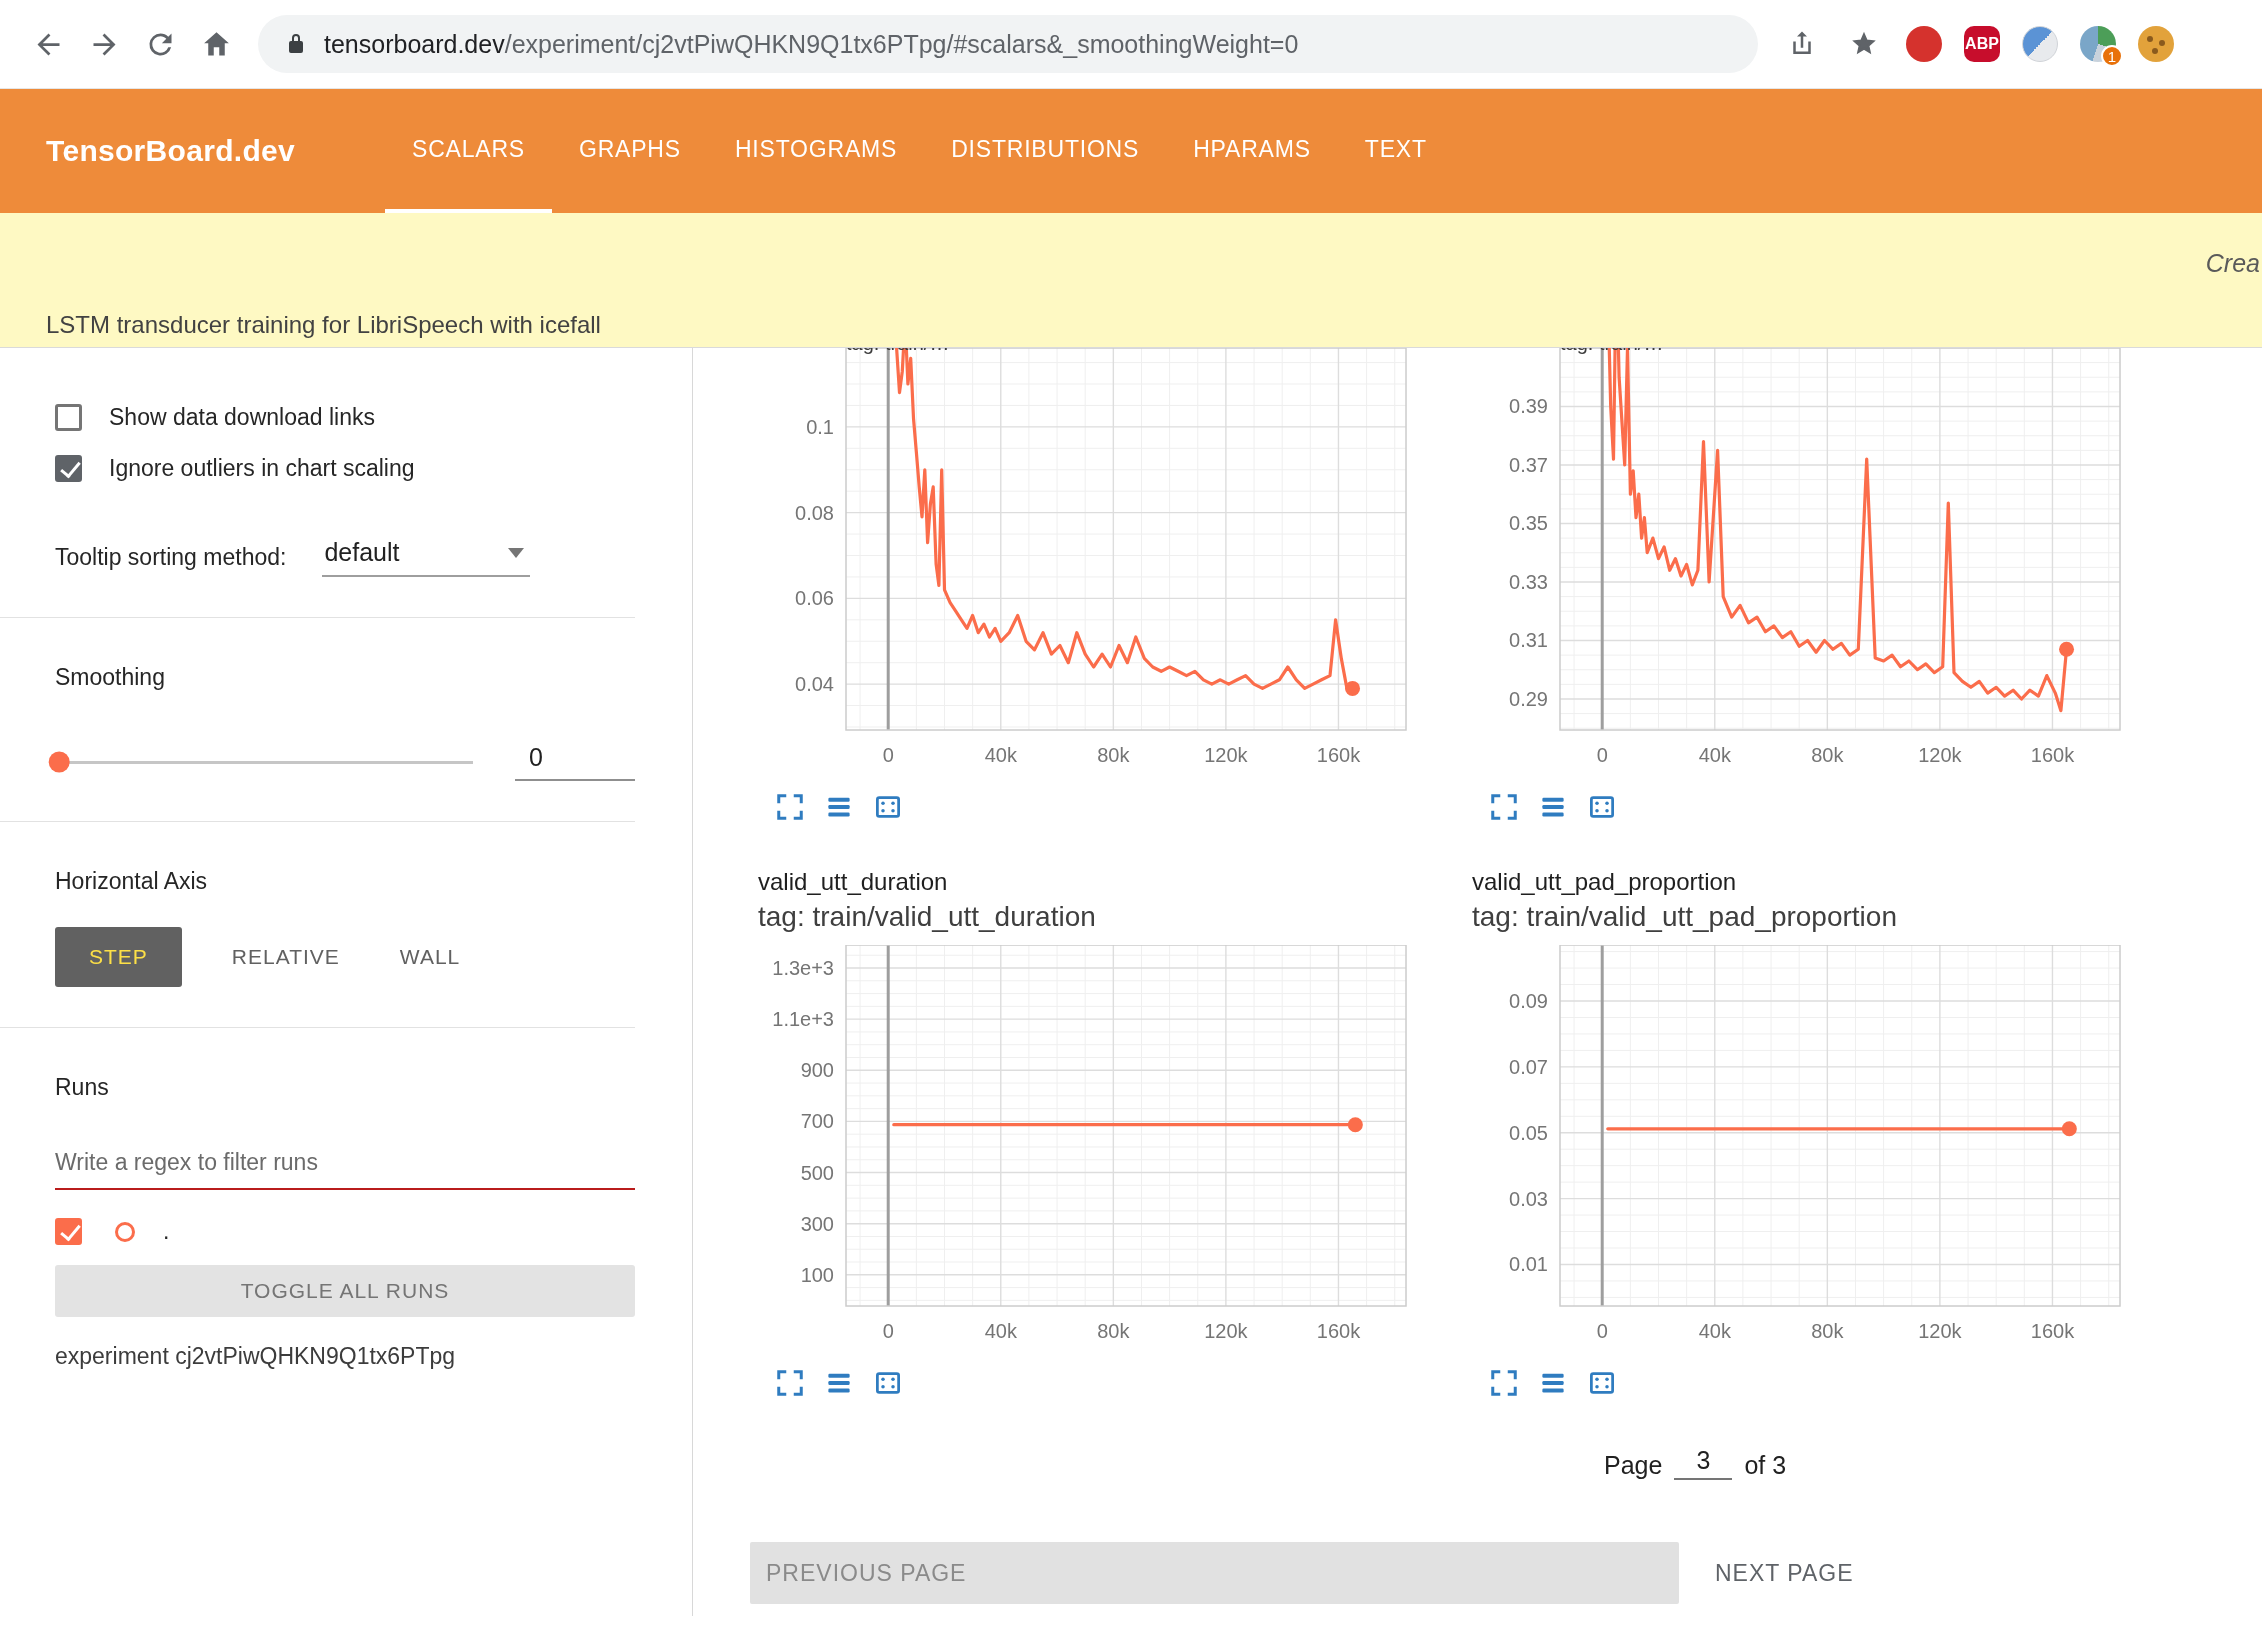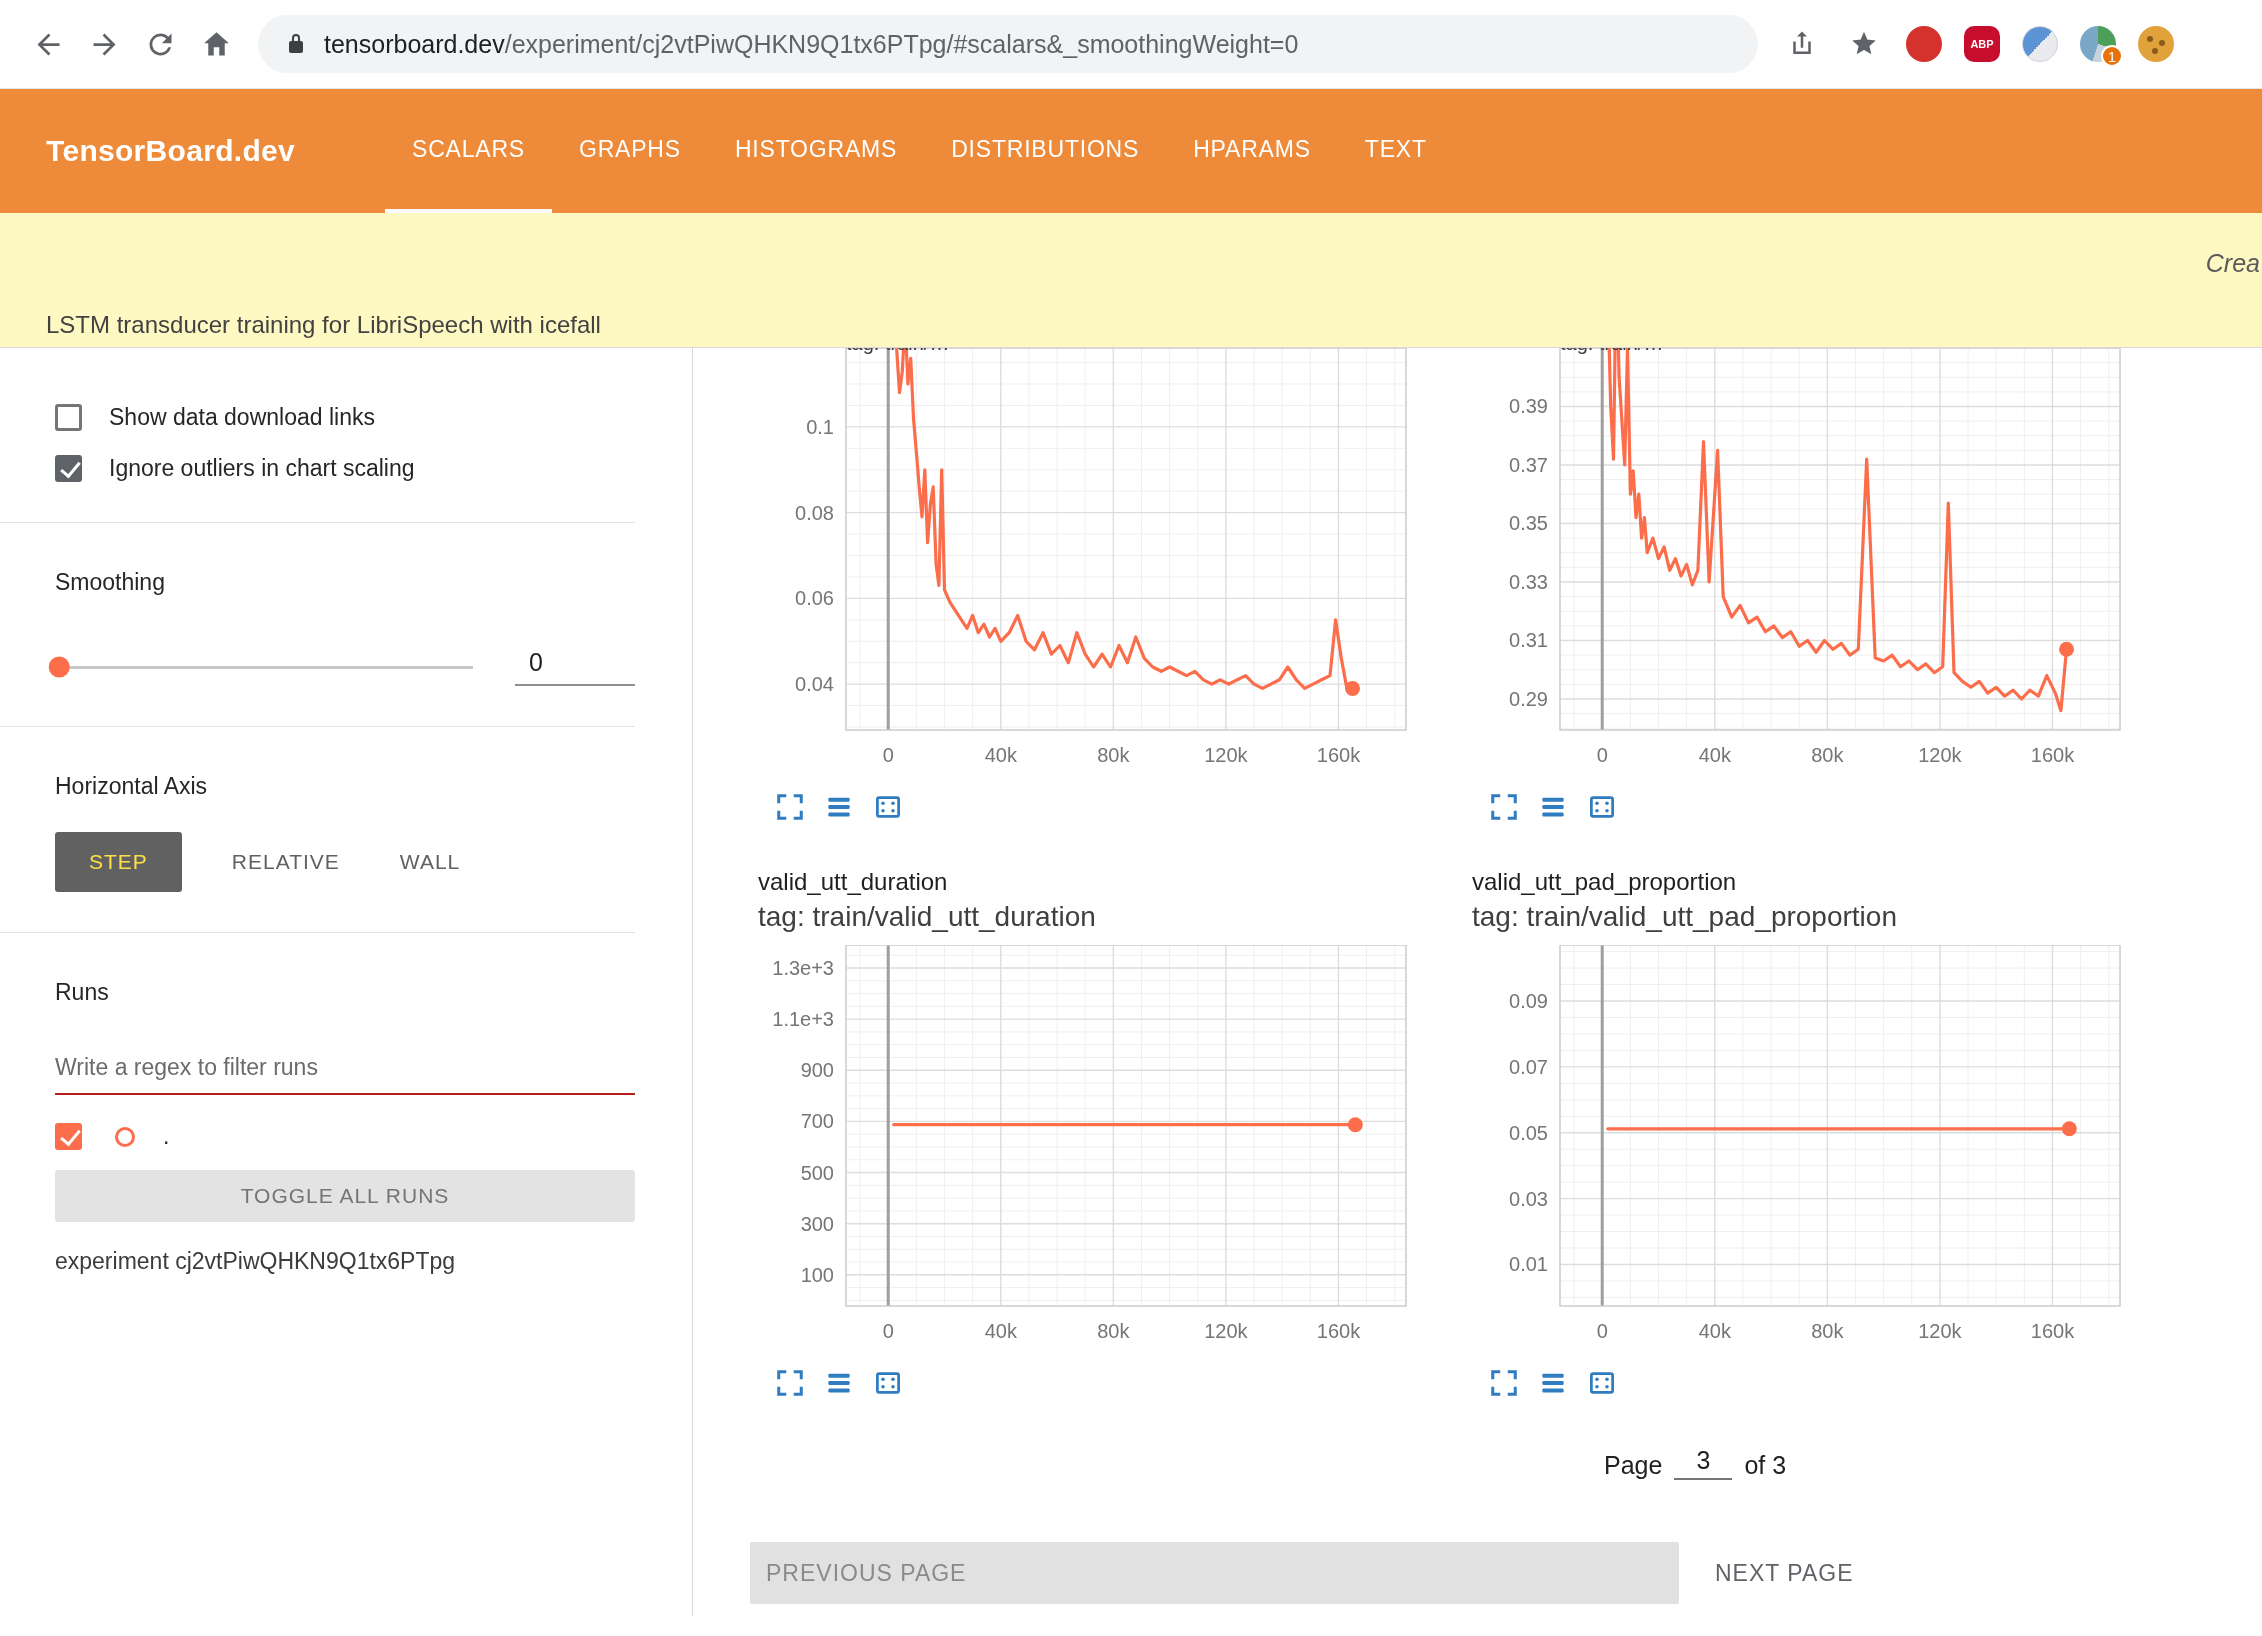--- a/index.html
+++ b/index.html
@@ -13,21 +13,21 @@
   .omnibox { flex:1; height:58px; background:#f1f3f4; border-radius:29px; display:flex; align-items:center; padding:0 26px; margin:0 18px 0 14px; max-width:1500px; }
   .omnibox svg { width:24px; height:24px; fill:#3c4043; margin-right:16px; flex:none; }
   .url { font-size:25px; white-space:nowrap; overflow:hidden; }
   .url .host { color:#202124; }
   .url .path { color:#5f6368; }
   .chrome-right { display:flex; align-items:center; gap:22px; margin-left:6px; }
   .chrome-icon { width:40px; height:40px; display:flex; align-items:center; justify-content:center; cursor:pointer; }
   .chrome-icon svg { width:30px; height:30px; fill:#5f6368; }
   .ext { width:36px; height:36px; border-radius:50%; position:relative; flex:none; cursor:pointer; }
   .ext-adblock { background:#d5322d; }
-  .ext-abp { background:#c70d2c; border-radius:10px; color:#fff; font-size:11px; font-weight:bold; display:flex; align-items:center; justify-content:center; }
+  .ext-abp { background:#c70d2c; border-radius:10px; color:#fff; font-size:16px; font-weight:bold; display:flex; align-items:center; justify-content:center; }
   .ext-half { background:linear-gradient(135deg,#5b93d5 50%, #e8eaed 50%); border:1px solid #d0d3d8; }
   .ext-avatar { background:conic-gradient(#4c9e58 0 30%, #c8d2dc 30% 55%, #7aa6c8 55% 100%); }
   .ext-badge { position:absolute; right:-7px; bottom:-5px; min-width:22px; height:22px; background:#e8710a; color:#fff; border-radius:11px; font-size:15px; display:flex; align-items:center; justify-content:center; border:2px solid #fff; }
   .ext-cookie { background:#e2a23b; }
   .ext-cookie::after { content:""; position:absolute; left:9px; top:10px; width:6px; height:6px; border-radius:50%; background:#8a5a1d; box-shadow:12px 4px 0 #8a5a1d, 5px 12px 0 #8a5a1d; }
 
   
   .tb-header { height:124px; background:#ee8b3a; display:flex; align-items:stretch; color:#fff; padding:0 24px; }
   .logo { font-size:30px; font-weight:bold; margin-left:22px; align-self:center; letter-spacing:0.3px; cursor:pointer; }
   .tabs { display:flex; margin-left:90px; }
@@ -168,20 +168,27 @@
     <div class="sidebar">
       <div class="check-row">
         <div class="checkbox"></div>
         <div class="side-label">Show data download links</div>
       </div>
       <div class="check-row">
         <div class="checkbox checked"></div>
         <div class="side-label">Ignore outliers in chart scaling</div>
       </div>
 
+      <div class="tooltip-row">
+        <div class="side-label">Tooltip sorting method:</div>
+        <div class="dropdown">
+          <span class="dropdown-value">default</span>
+          <span class="caret"></span>
+        </div>
+      </div>
 
       <div class="divider"></div>
 
       <div class="section-label">Smoothing</div>
       <div class="slider-row">
         <div class="slider">
           <div class="slider-thumb"></div>
         </div>
         <div class="smooth-num">0</div>
       </div>

